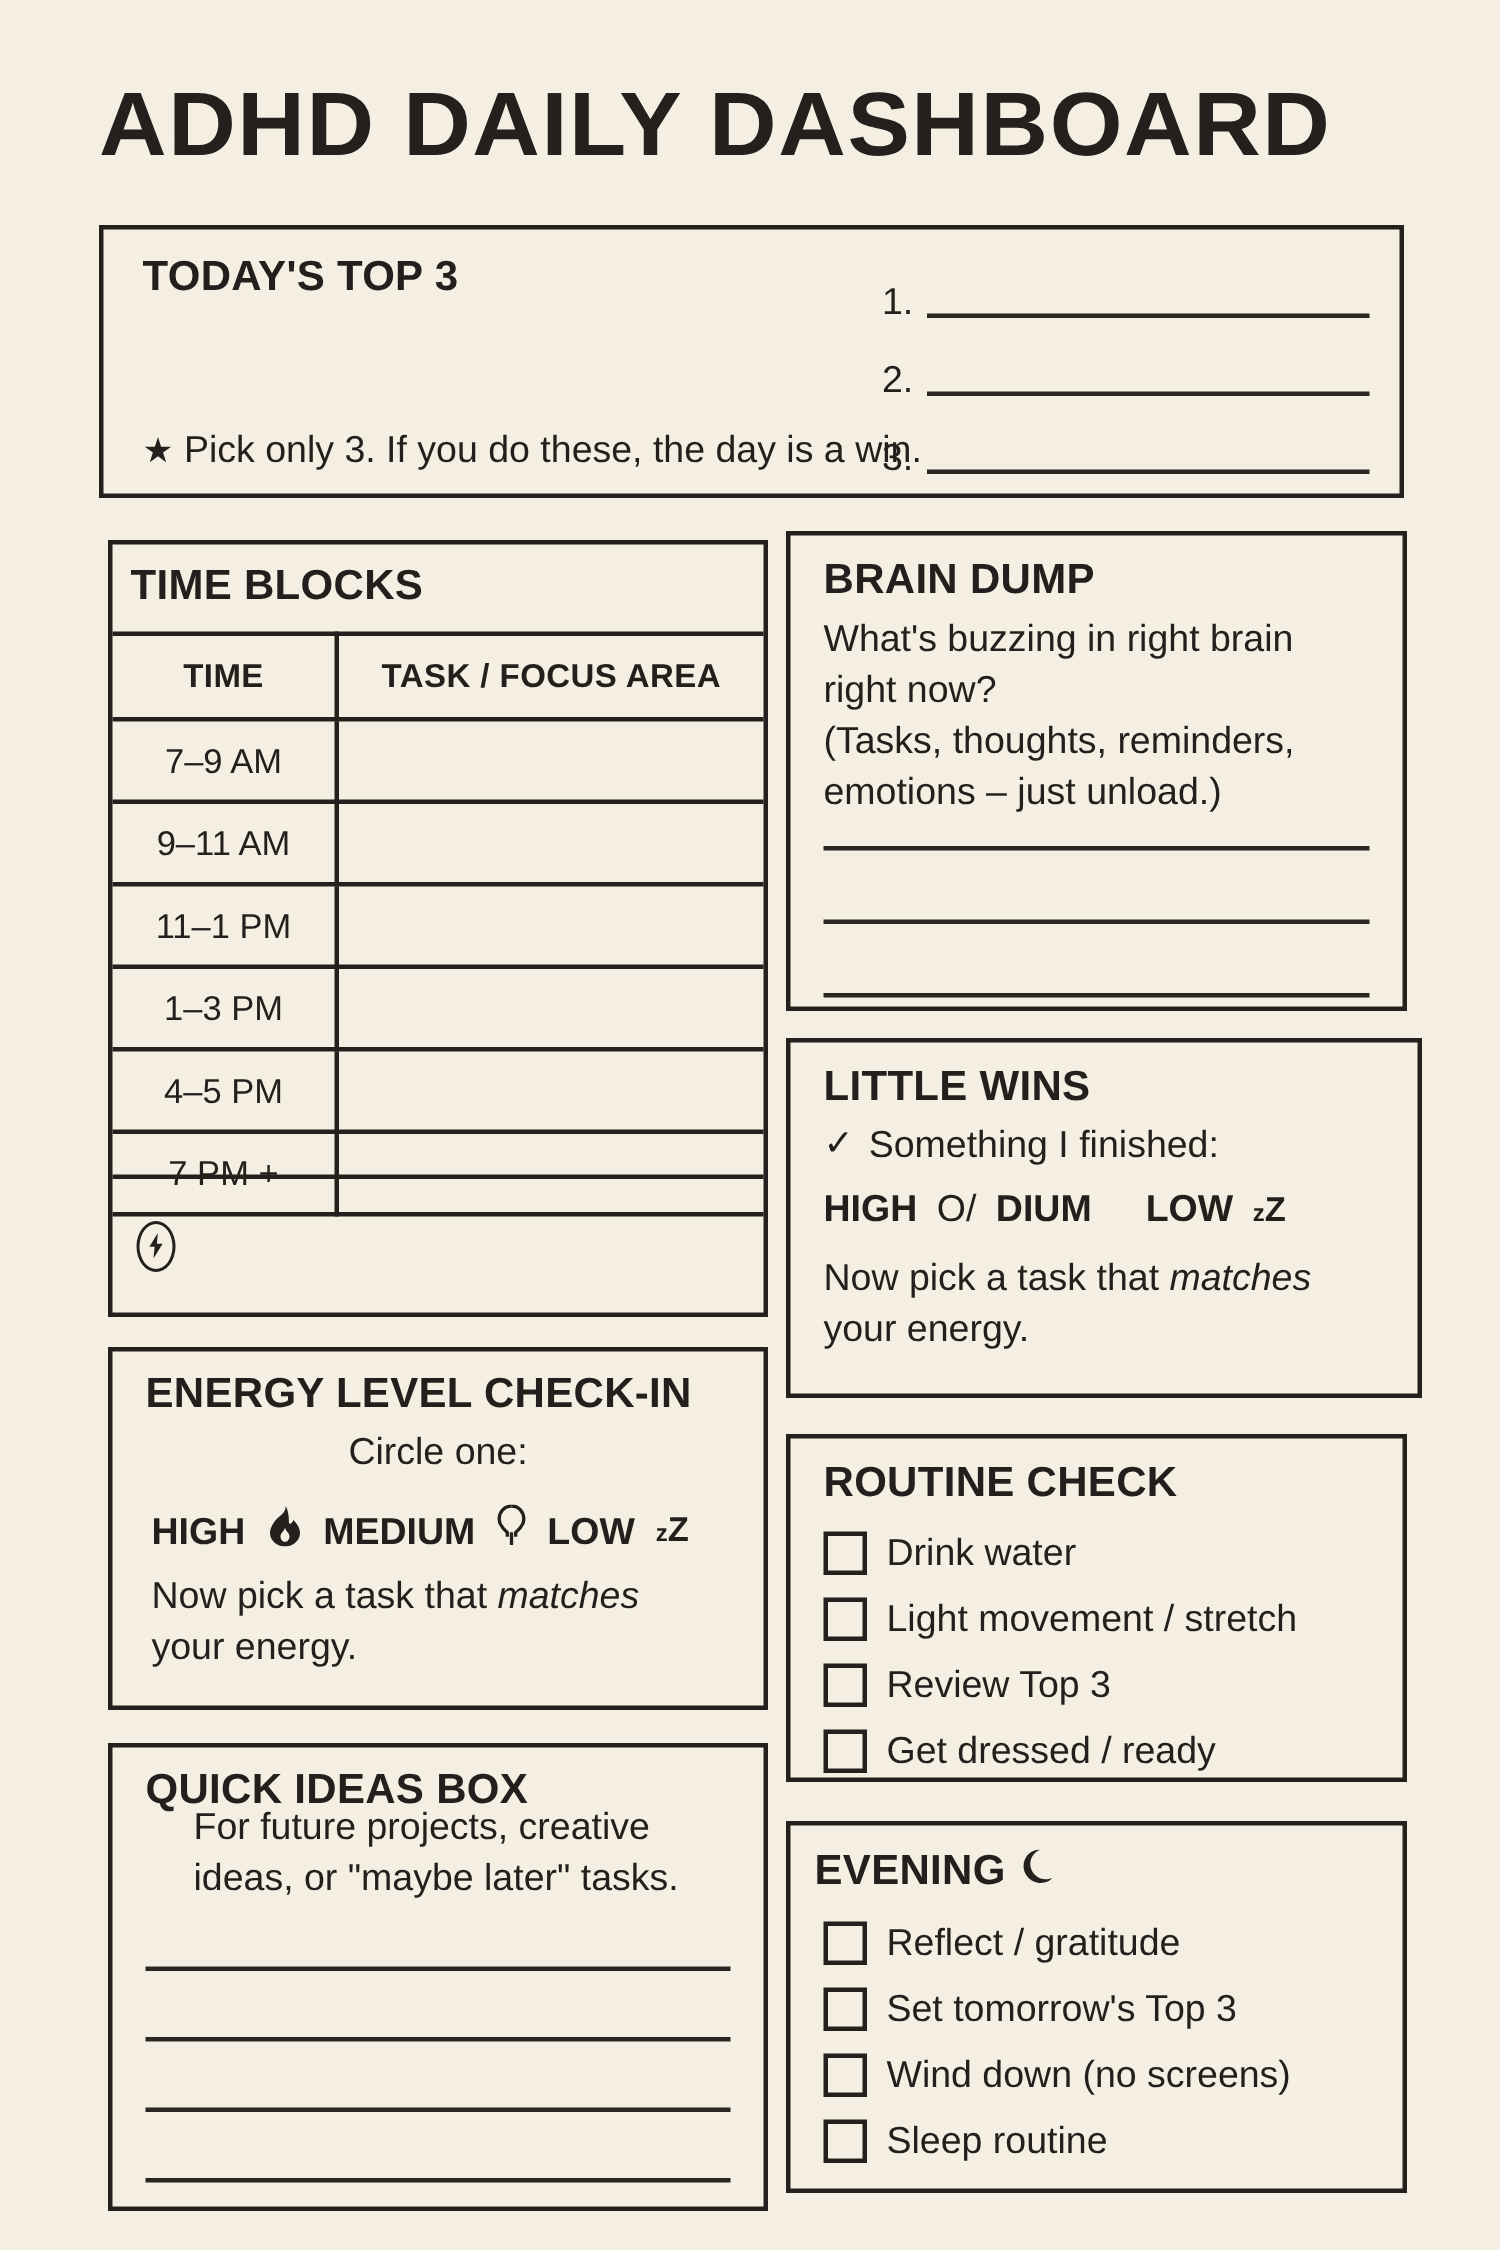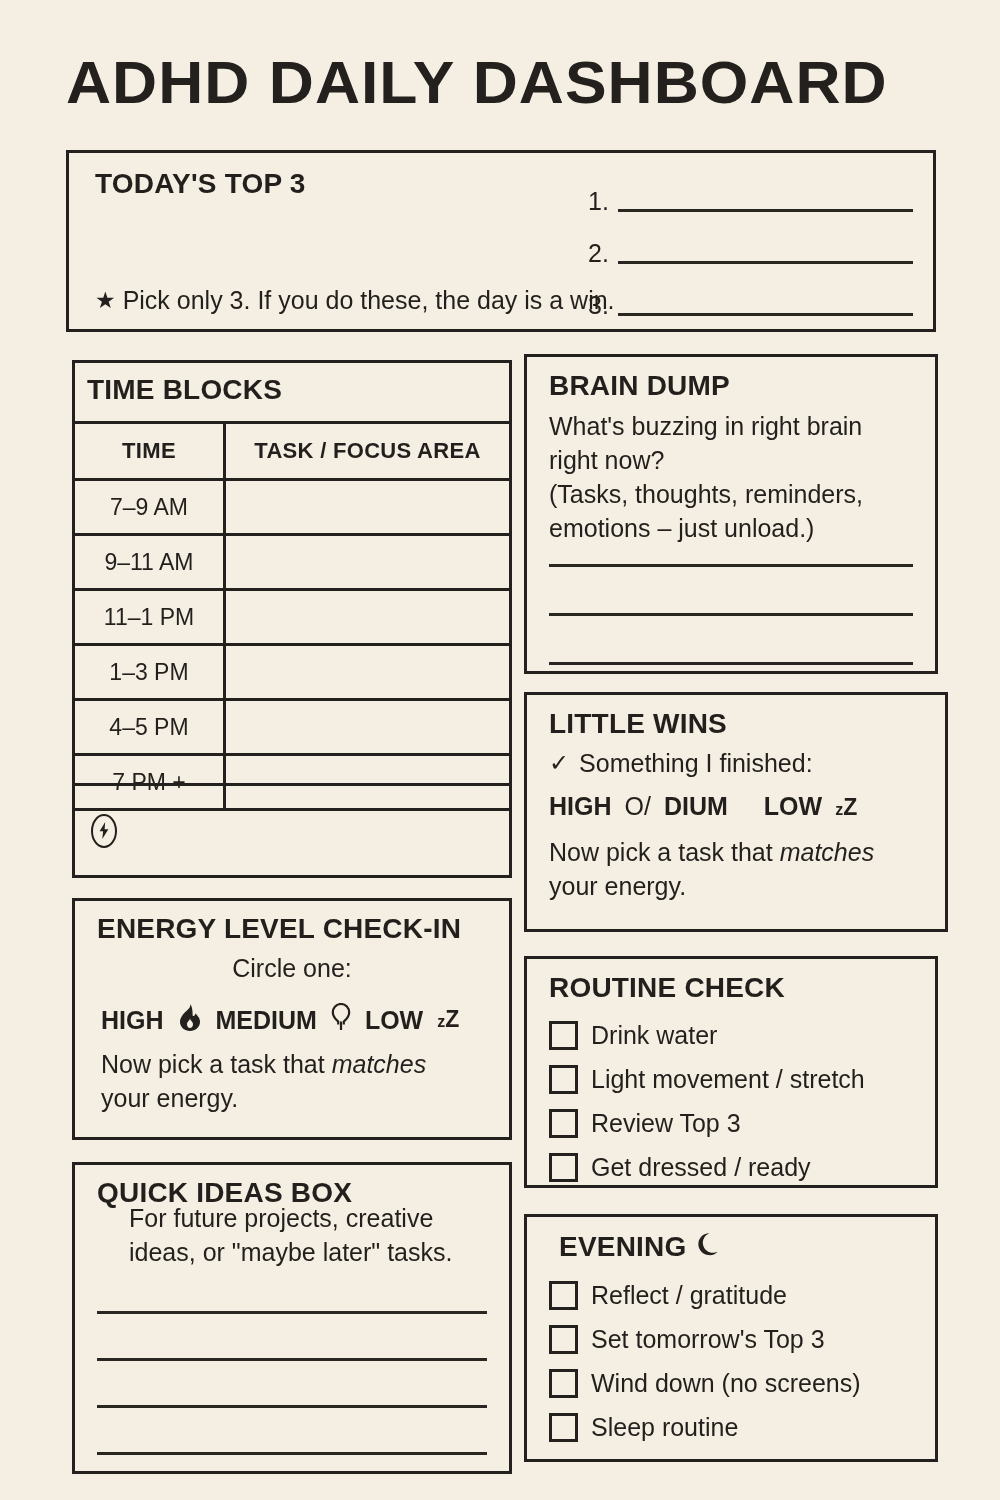--- a/index.html
+++ b/index.html
@@ -206,21 +206,21 @@
     background: transparent;
   }
 
   
   #quickideas { left: 72px; top: 1162px; width: 440px; height: 312px; }
   #qi-title { position: absolute; left: 22px; top: 13px; }
   #qi-text { position: absolute; left: 22px; top: 36px; width: 400px; margin-left: 32px; }
 
   
   #evening { left: 524px; top: 1214px; width: 414px; height: 248px; }
-  #ev-title { position: absolute; left: 32px; top: 14px; display: flex; align-items: center; gap: 10px; }
+  #ev-title { position: absolute; left: 16px; top: 14px; display: flex; align-items: center; gap: 10px; }
   .moon-ico { font-size: 27px; }
 </style>
 </head>
 <body>
 
 <div class="page">
 
   <div class="title">ADHD DAILY DASHBOARD</div>
 
   <div class="panel" id="top3">

